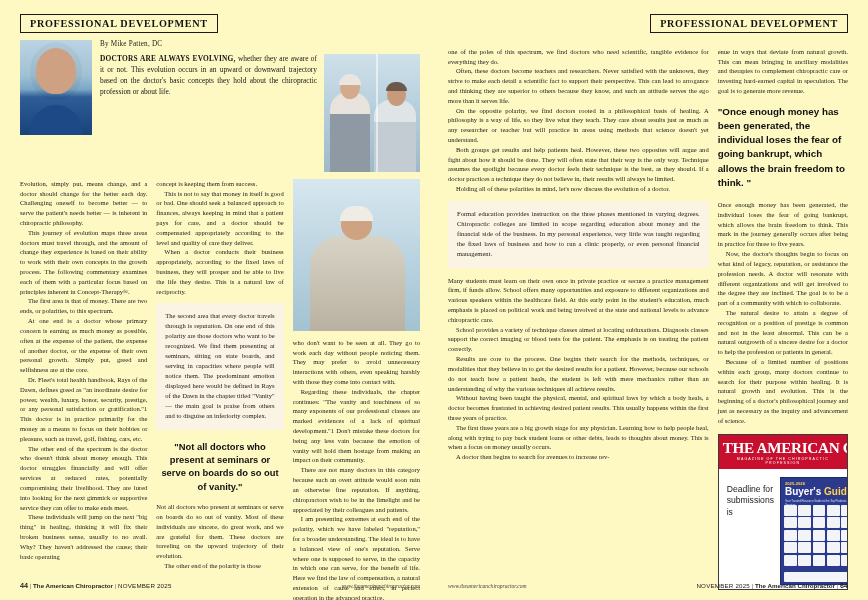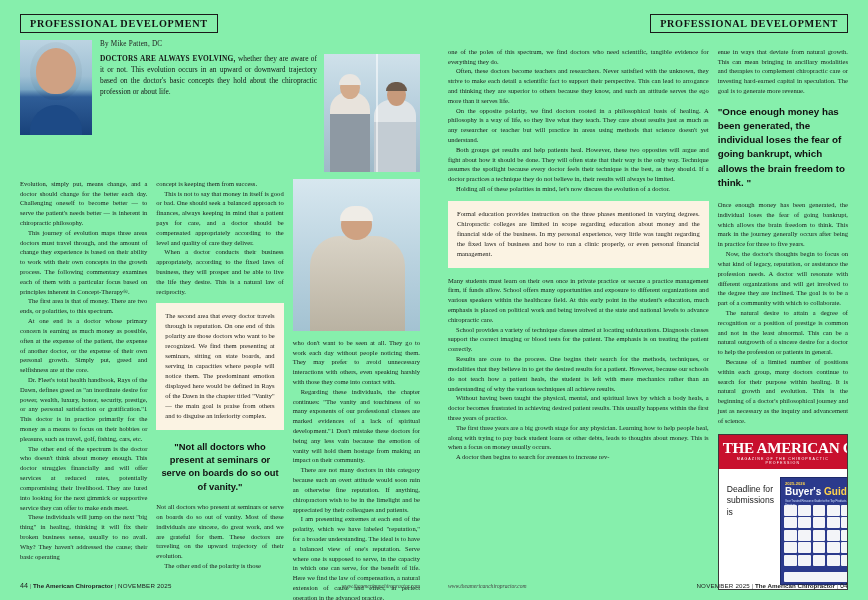--- a/index.html
+++ b/index.html
@@ -11,21 +11,21 @@
   }
   .spread {
     position: relative;
     width: 868px; height: 600px;
     display: flex;
     background: #ffffff;
   }
   .page {
     position: relative;
     width: 434px; height: 600px;
-    background: #86efac;
+    background: #fef9c3;
   }
   .page-left  { padding: 14px 14px 0 20px; }
   .page-right { padding: 14px 20px 0 14px; }
 
   
   .kicker-wrap { display: flex; }
   .kicker-wrap.right { justify-content: flex-end; }
   .kicker {
     border: 1.2px solid #1a1a1a;
     padding: 2.5px 9px 3px 9px;
@@ -300,21 +300,21 @@
     display: flex;
     align-items: baseline;
     font-size: 6.2px;
     color: #222;
   }
   .footer.left  { padding: 0 14px 0 20px; justify-content: space-between; }
   .footer.right { padding: 0 20px 0 14px; justify-content: space-between; }
   .folio {
     font-family: "Liberation Sans", sans-serif;
   }
-  .folio .num { font-weight: normal; font-size: 7.2px; }
+  .folio .num { font-weight: bold; font-size: 7.2px; }
   .folio .mag { font-weight: bold; }
   .folio .sep { color: #666; }
   .folio .date { letter-spacing: 0.2px; }
   .url {
     font-family: "Liberation Serif", serif;
     font-style: italic;
     font-size: 5.6px;
     color: #444;
   }
   .gutter {

